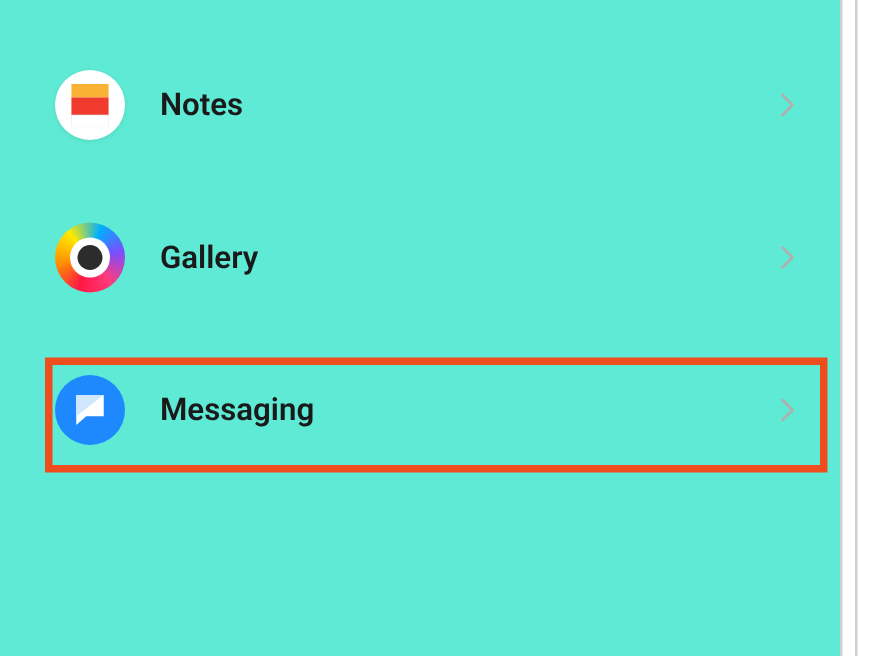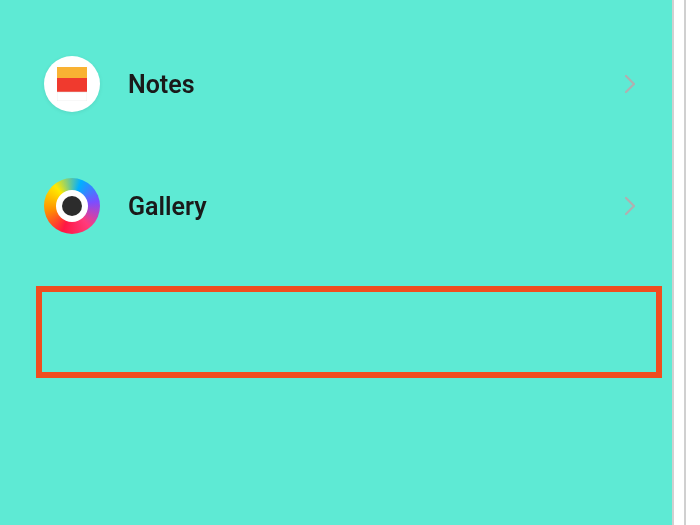--- a/index.html
+++ b/index.html
@@ -142,20 +142,34 @@
           </div>
       </div>
       <div class="label">Gallery</div>
       <div class="chevron">
         <svg width="24" height="24" viewBox="0 0 24 24" fill="none" stroke="#b0b0b0" stroke-width="2.2" stroke-linecap="round" stroke-linejoin="round">
           <polyline points="8 4 16 12 8 20"></polyline>
         </svg>
       </div>
     </div>
 
+    <div class="row">
+      <div class="msg-circle">
+        <svg width="30" height="30" viewBox="0 0 30 30">
+          <path d="M4 3 H26 V20 H12 L4 27 V3 Z" fill="#ffffff"></path>
+          <path d="M4 3 L26 3 L4 20 Z" fill="#cfe8ff"></path>
+        </svg>
+      </div>
+      <div class="label">Messaging</div>
+      <div class="chevron">
+        <svg width="24" height="24" viewBox="0 0 24 24" fill="none" stroke="#b0b0b0" stroke-width="2.2" stroke-linecap="round" stroke-linejoin="round">
+          <polyline points="8 4 16 12 8 20"></polyline>
+        </svg>
+      </div>
+    </div>
 
 
   </div>
 
   <div class="highlight"></div>
 </div>
 
 <div class="vline1"></div>
 <div class="vline2"></div>
 

